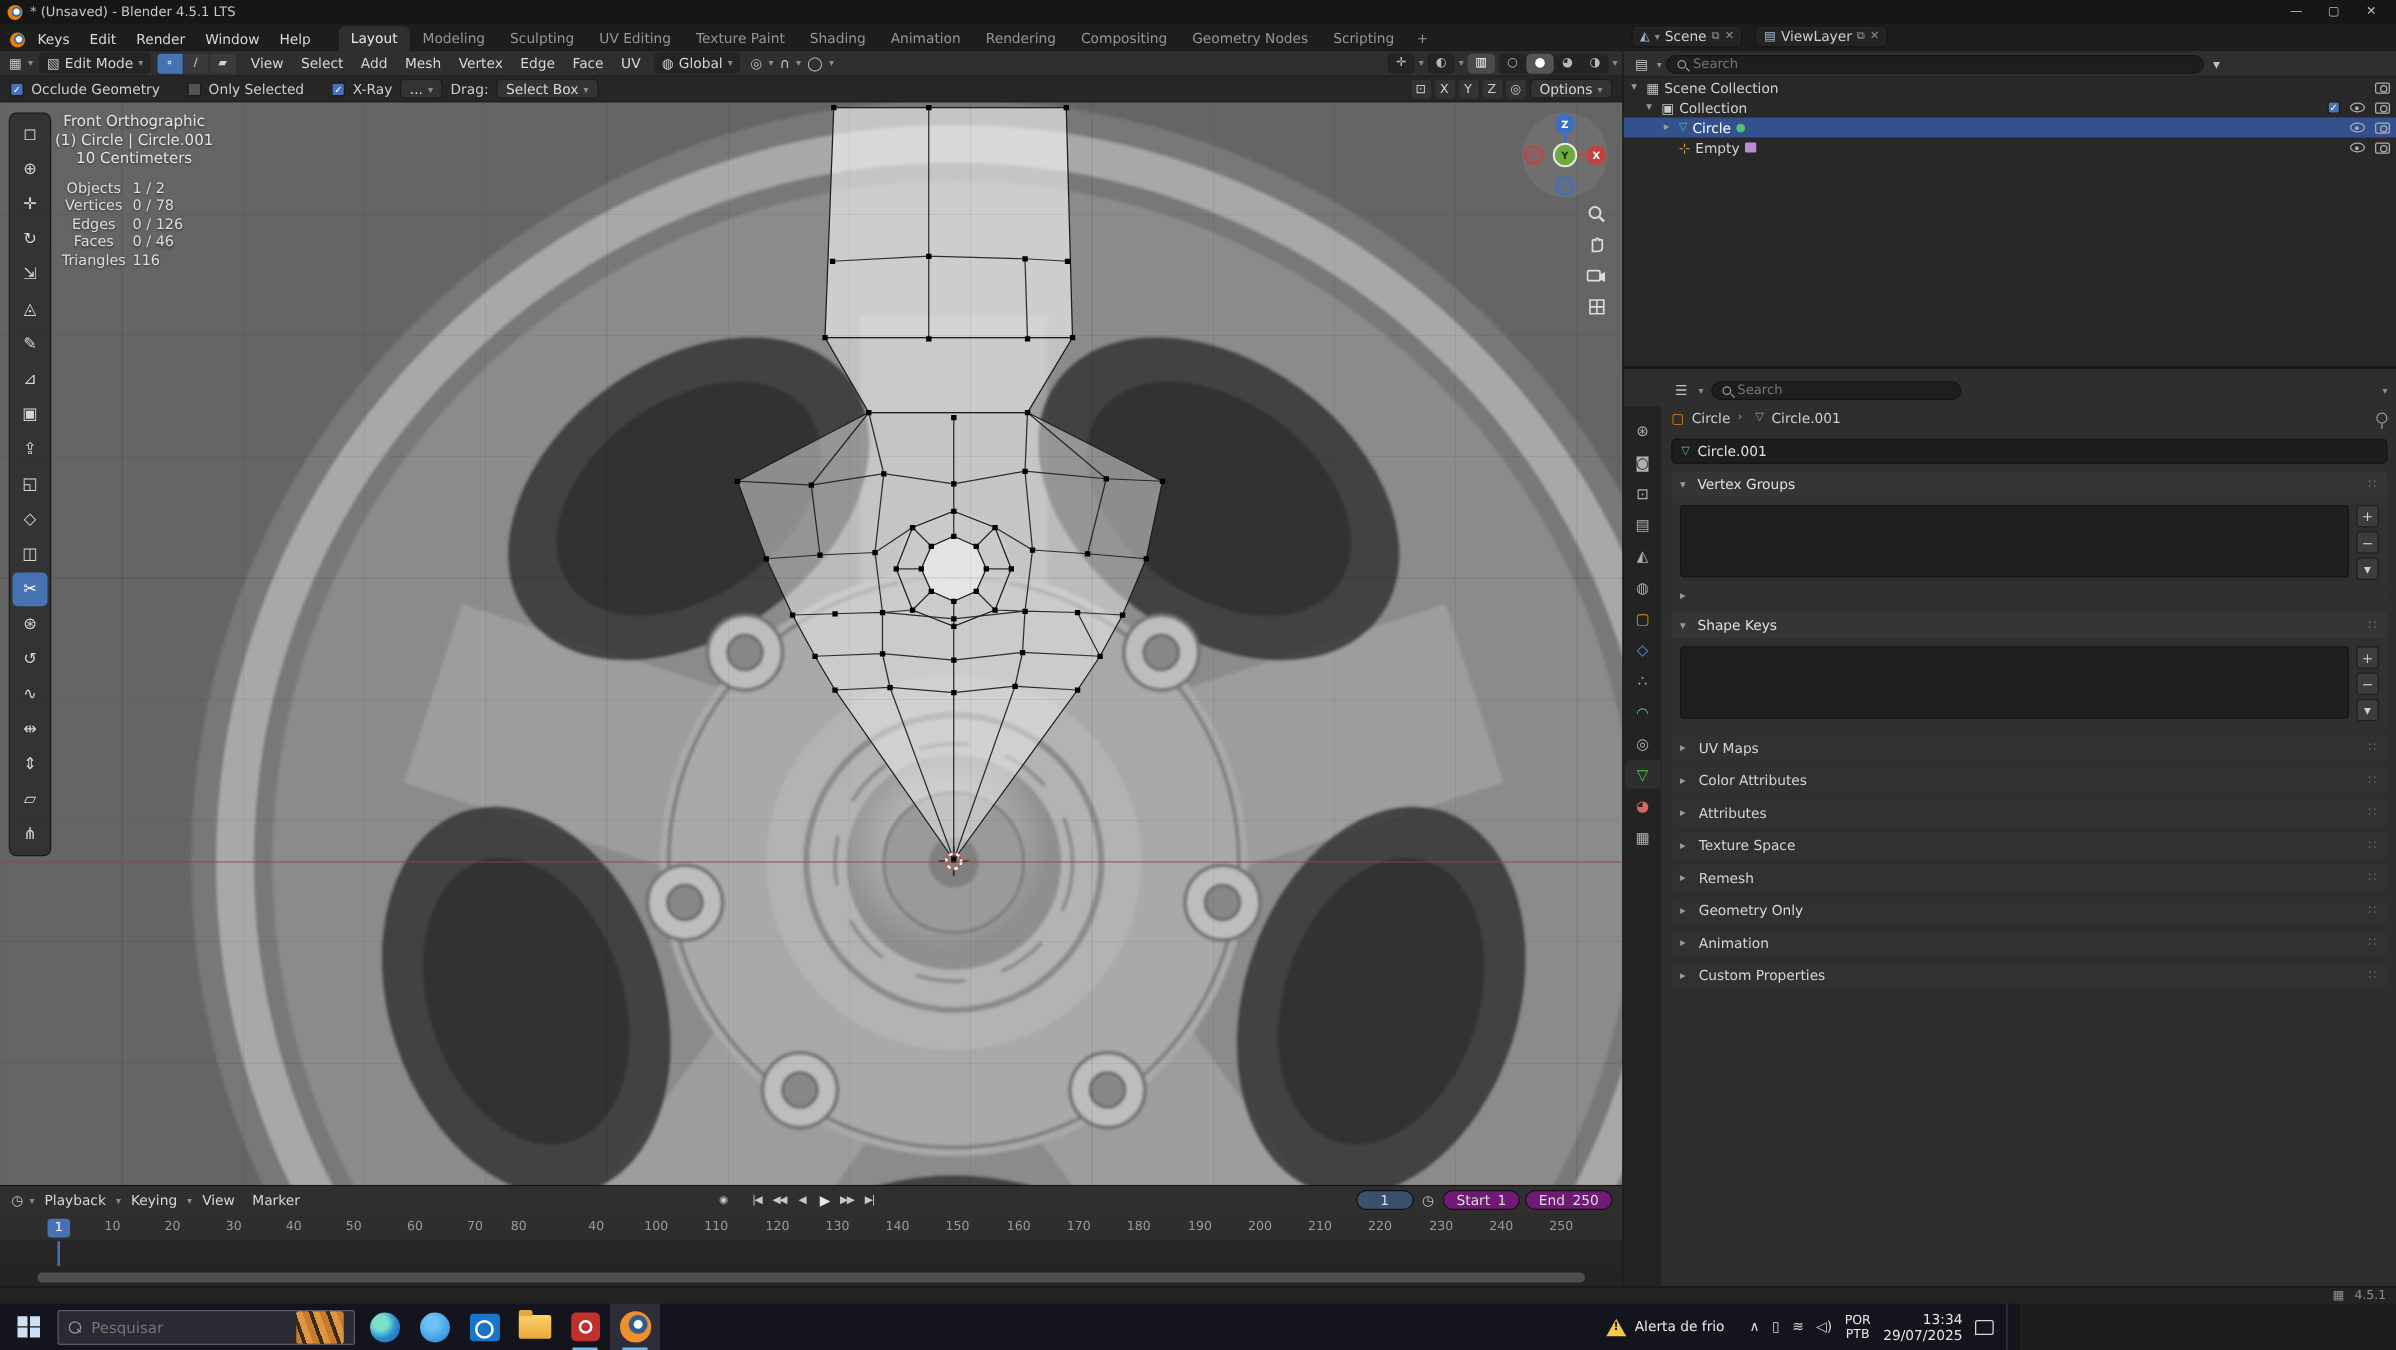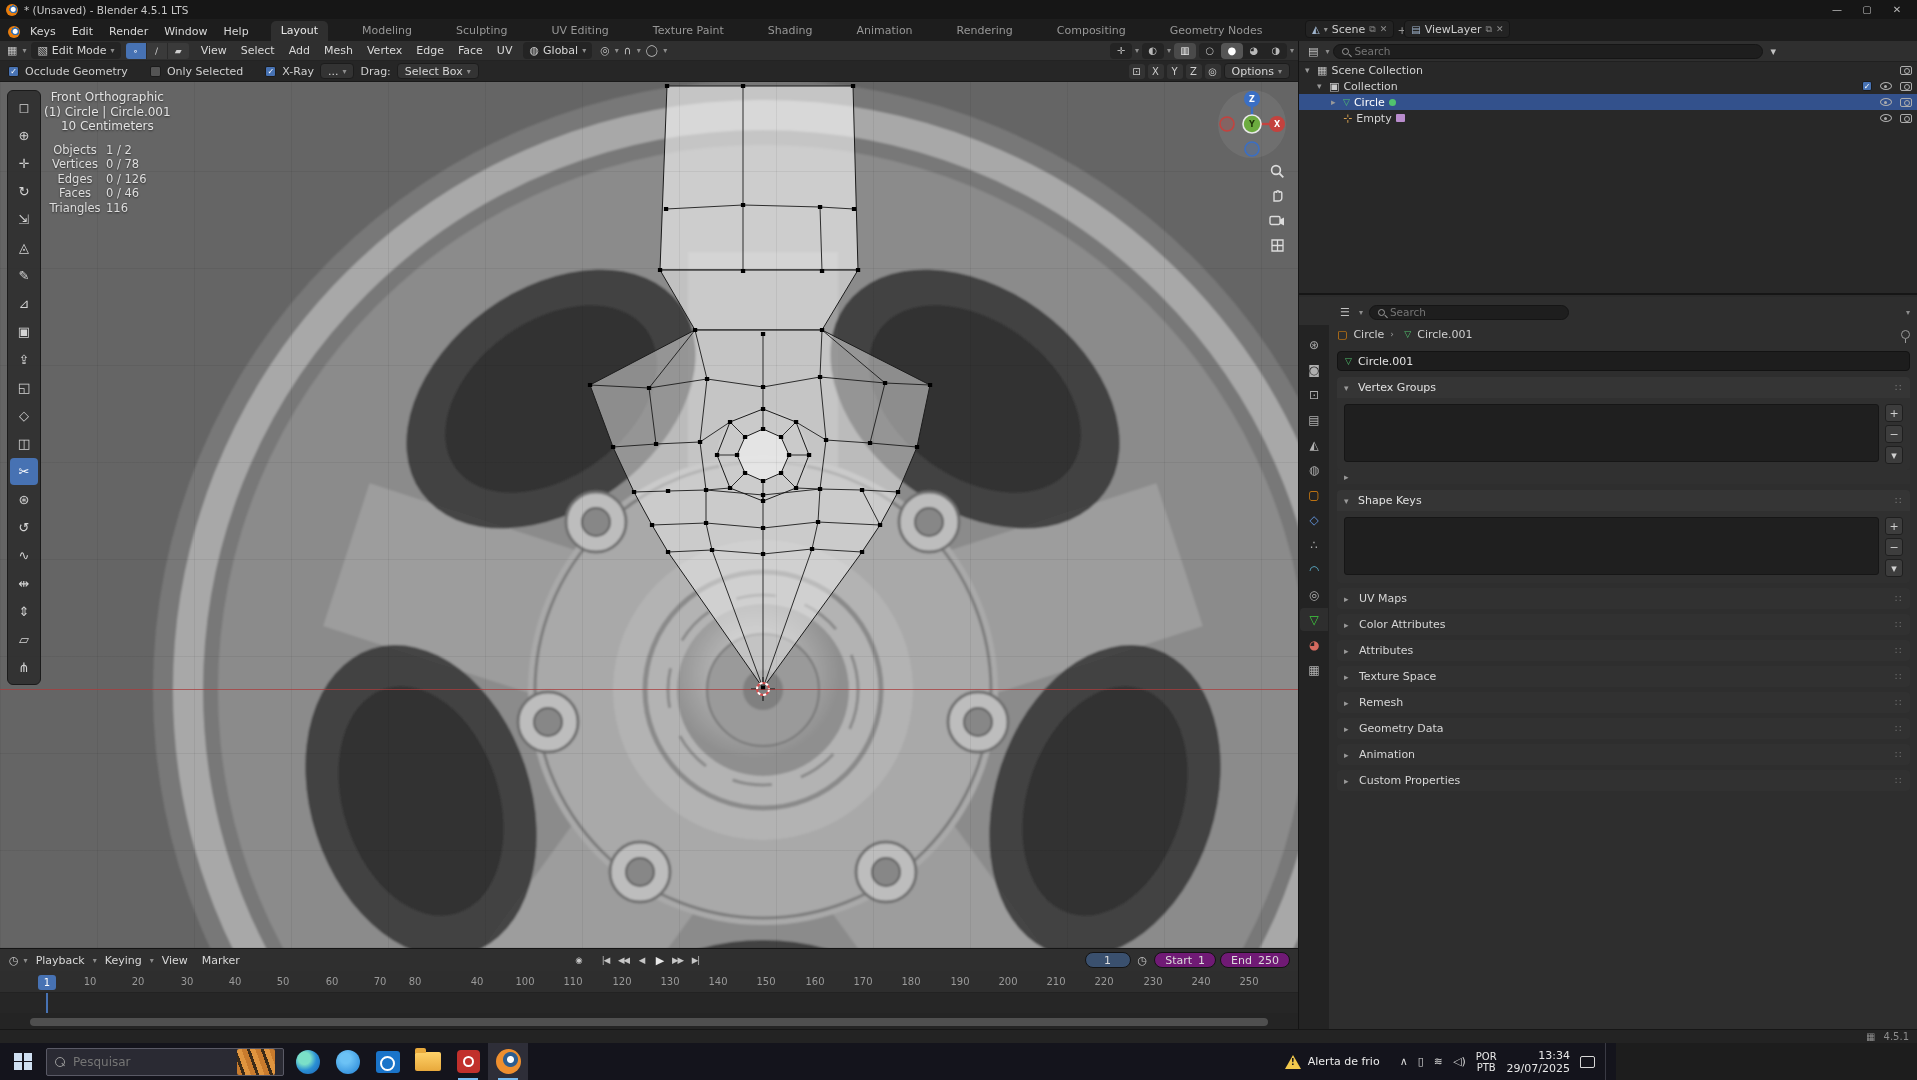--- a/index.html
+++ b/index.html
@@ -11,21 +11,21 @@
     display:flex; align-items:center; padding:0 6px; color:#c9c9c9; font-size:10.5px; }
   .blender-logo { width:12px; height:12px; border-radius:50%;
     background:radial-gradient(circle at 60% 45%, #fff 0 2px, #3a6ea8 3px 4px, #e87d0d 4px 100%); margin-right:6px; }
   #win-controls { margin-left:auto; display:flex; gap:2px; }
   #win-controls span { width:28px; text-align:center; color:#bbb; font-size:10px; }
 
   
   #topbar { position:absolute; left:0; top:19px; width:1917px; height:22px; background:#1d1d1d;
     display:flex; align-items:flex-end; }
   .menu-item { padding:3px 8px; color:#d8d8d8; border-radius:3px; }
-  .ws-tabs { display:flex; margin-left:14px;gap:24px; }
+  .ws-tabs { display:flex; margin-left:14px; }
   .ws-tab { padding:3px 10px 4px; color:#979797; border-radius:5px 5px 0 0; white-space:nowrap; }
   .ws-tab.active { background:#2f2f2f; color:#e8e8e8; }
   .ws-add { padding:3px 8px 4px; color:#979797; }
   #topbar-right { position:absolute; left:1305px; top:20px; display:flex; gap:10px; align-items:center; }
   .selector-pill { display:flex; align-items:center; gap:4px; background:#232323; border:1px solid #151515;
     border-radius:4px; padding:1px 6px; height:18px; color:#cfcfcf; }
   .selector-pill .ic { font-size:10px; color:#9fb4cd; }
   .selector-pill .mini { color:#8d8d8d; font-size:9px; }
 
   
@@ -800,21 +800,21 @@
         <span>Texture Space</span>
         <span class="grip">∷</span>
       </div>
       <div class="collapsed">
         <span class="arrow">▸</span>
         <span>Remesh</span>
         <span class="grip">∷</span>
       </div>
       <div class="collapsed">
         <span class="arrow">▸</span>
-        <span>Geometry Data</span>
+        <span>Geometry Only</span>
         <span class="grip">∷</span>
       </div>
       <div class="collapsed">
         <span class="arrow">▸</span>
         <span>Animation</span>
         <span class="grip">∷</span>
       </div>
       <div class="collapsed">
         <span class="arrow">▸</span>
         <span>Custom Properties</span>

